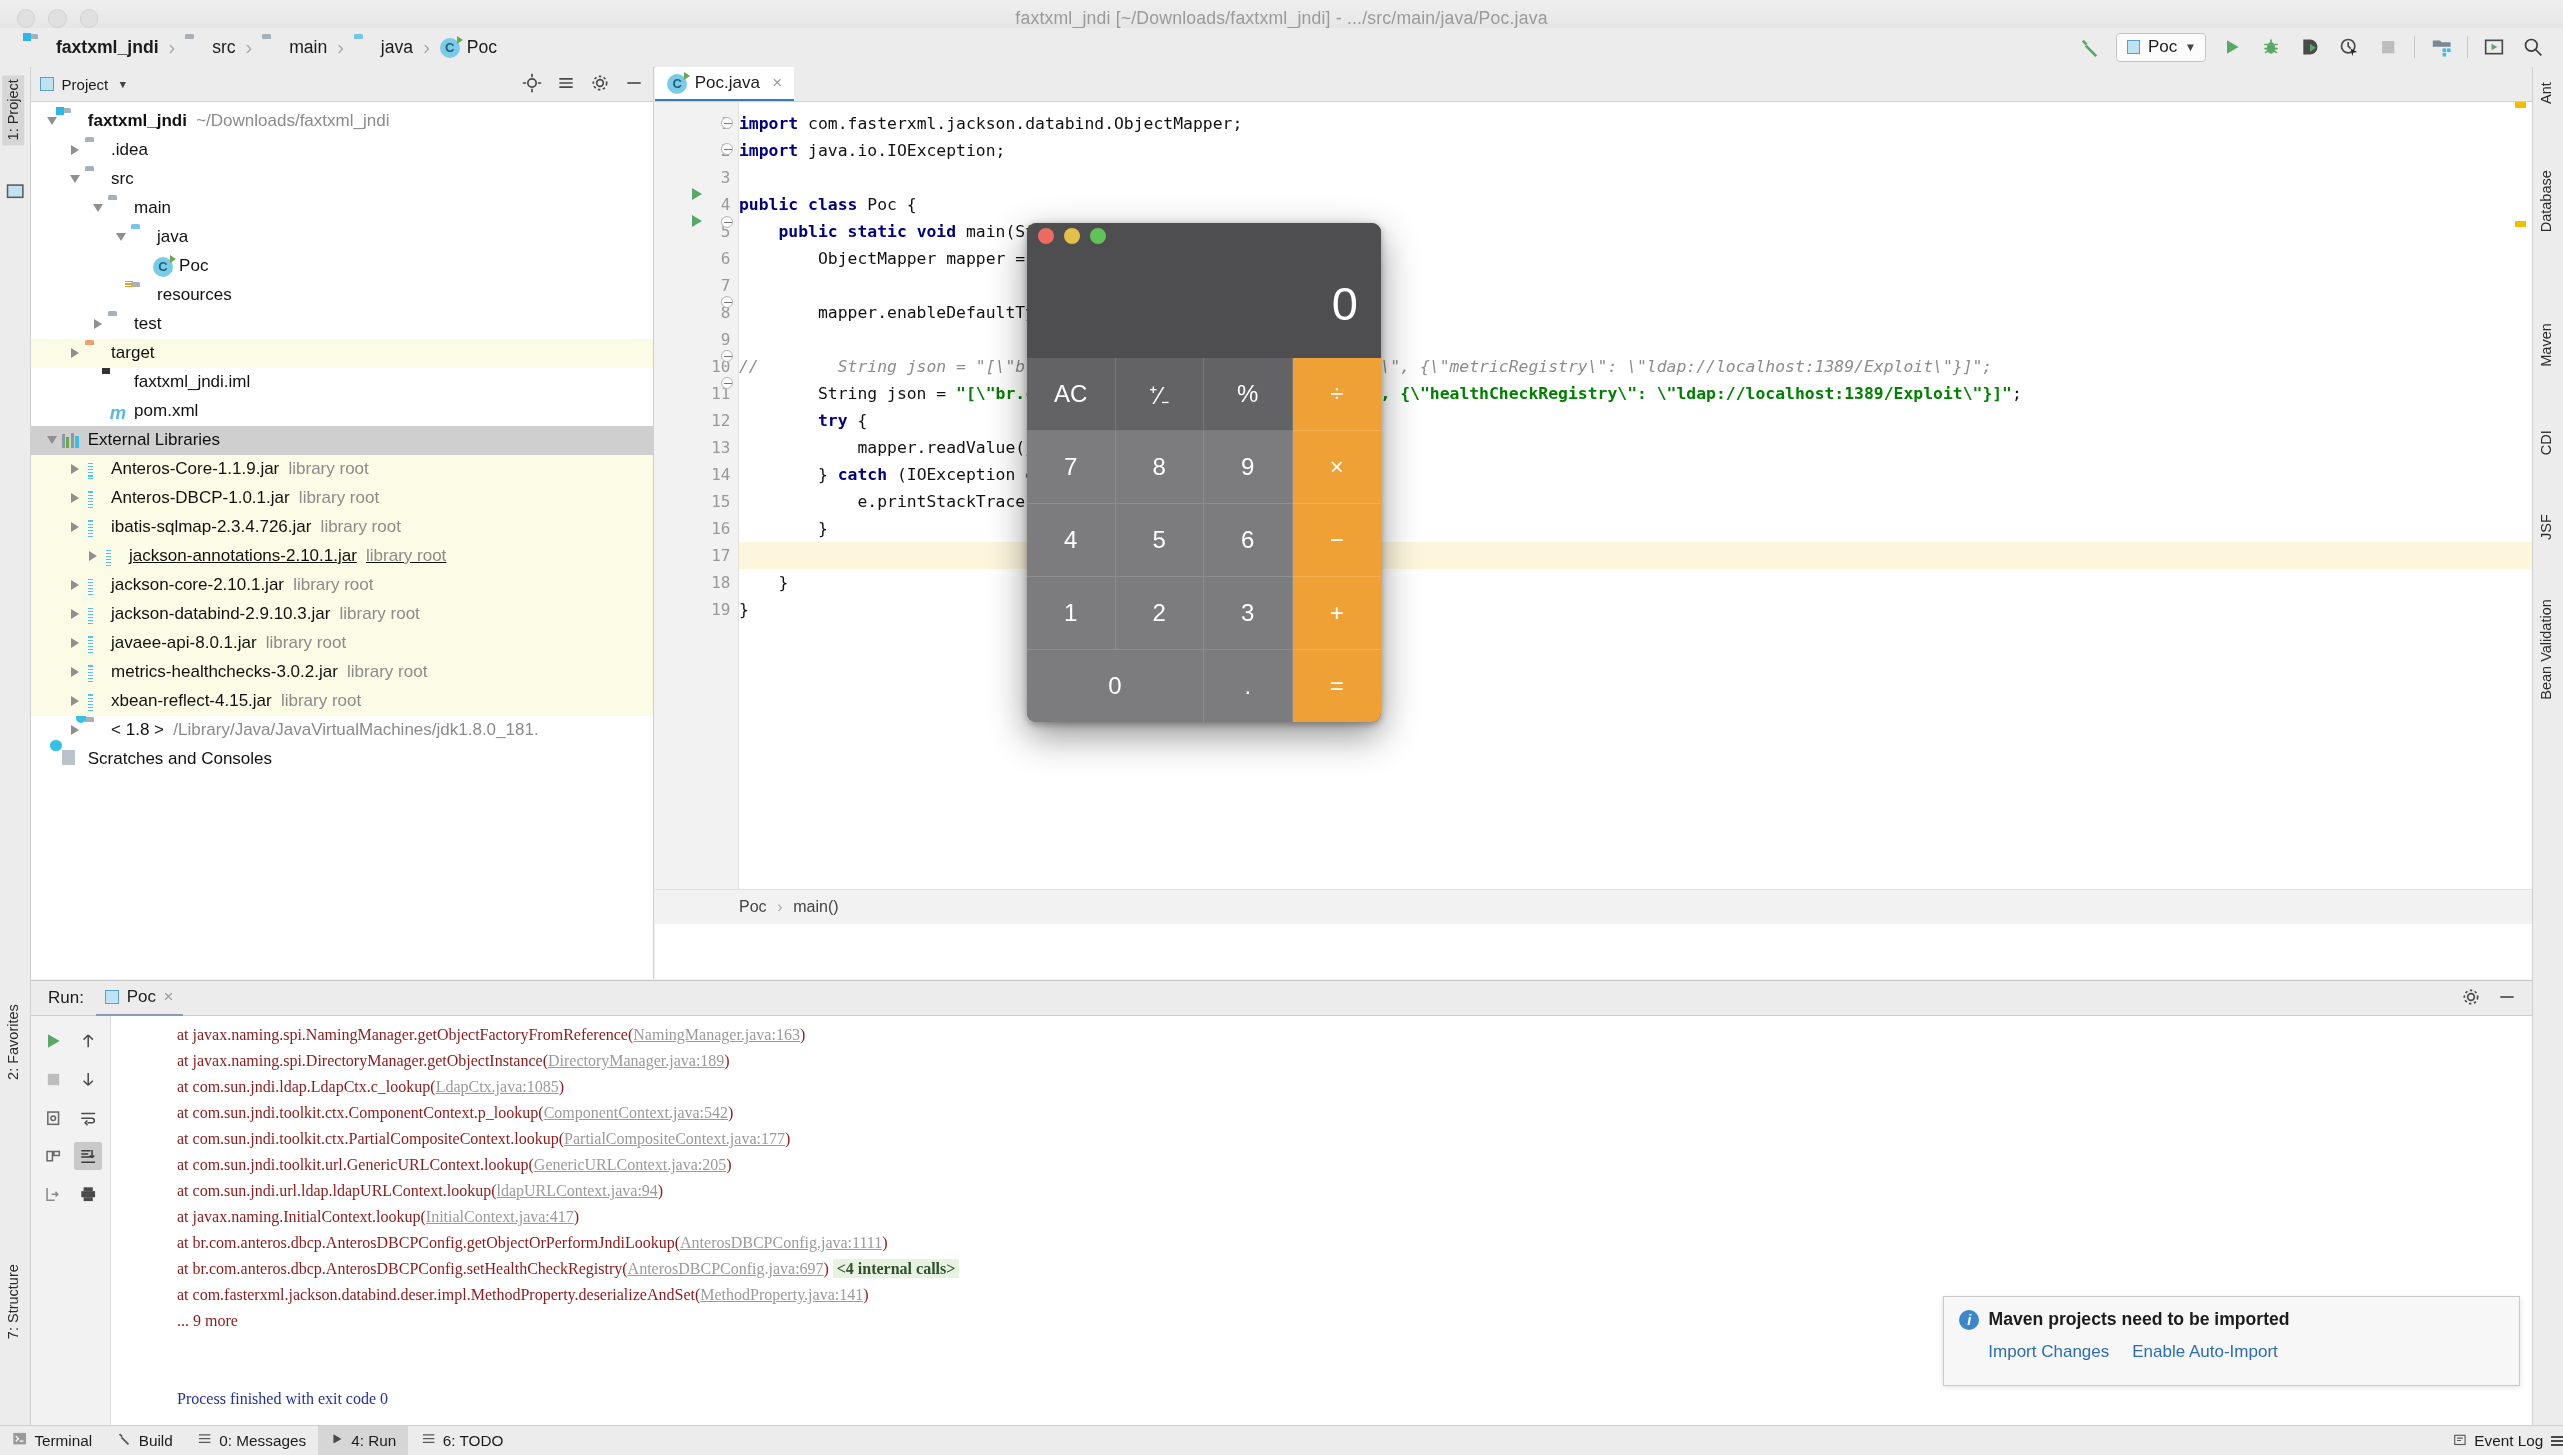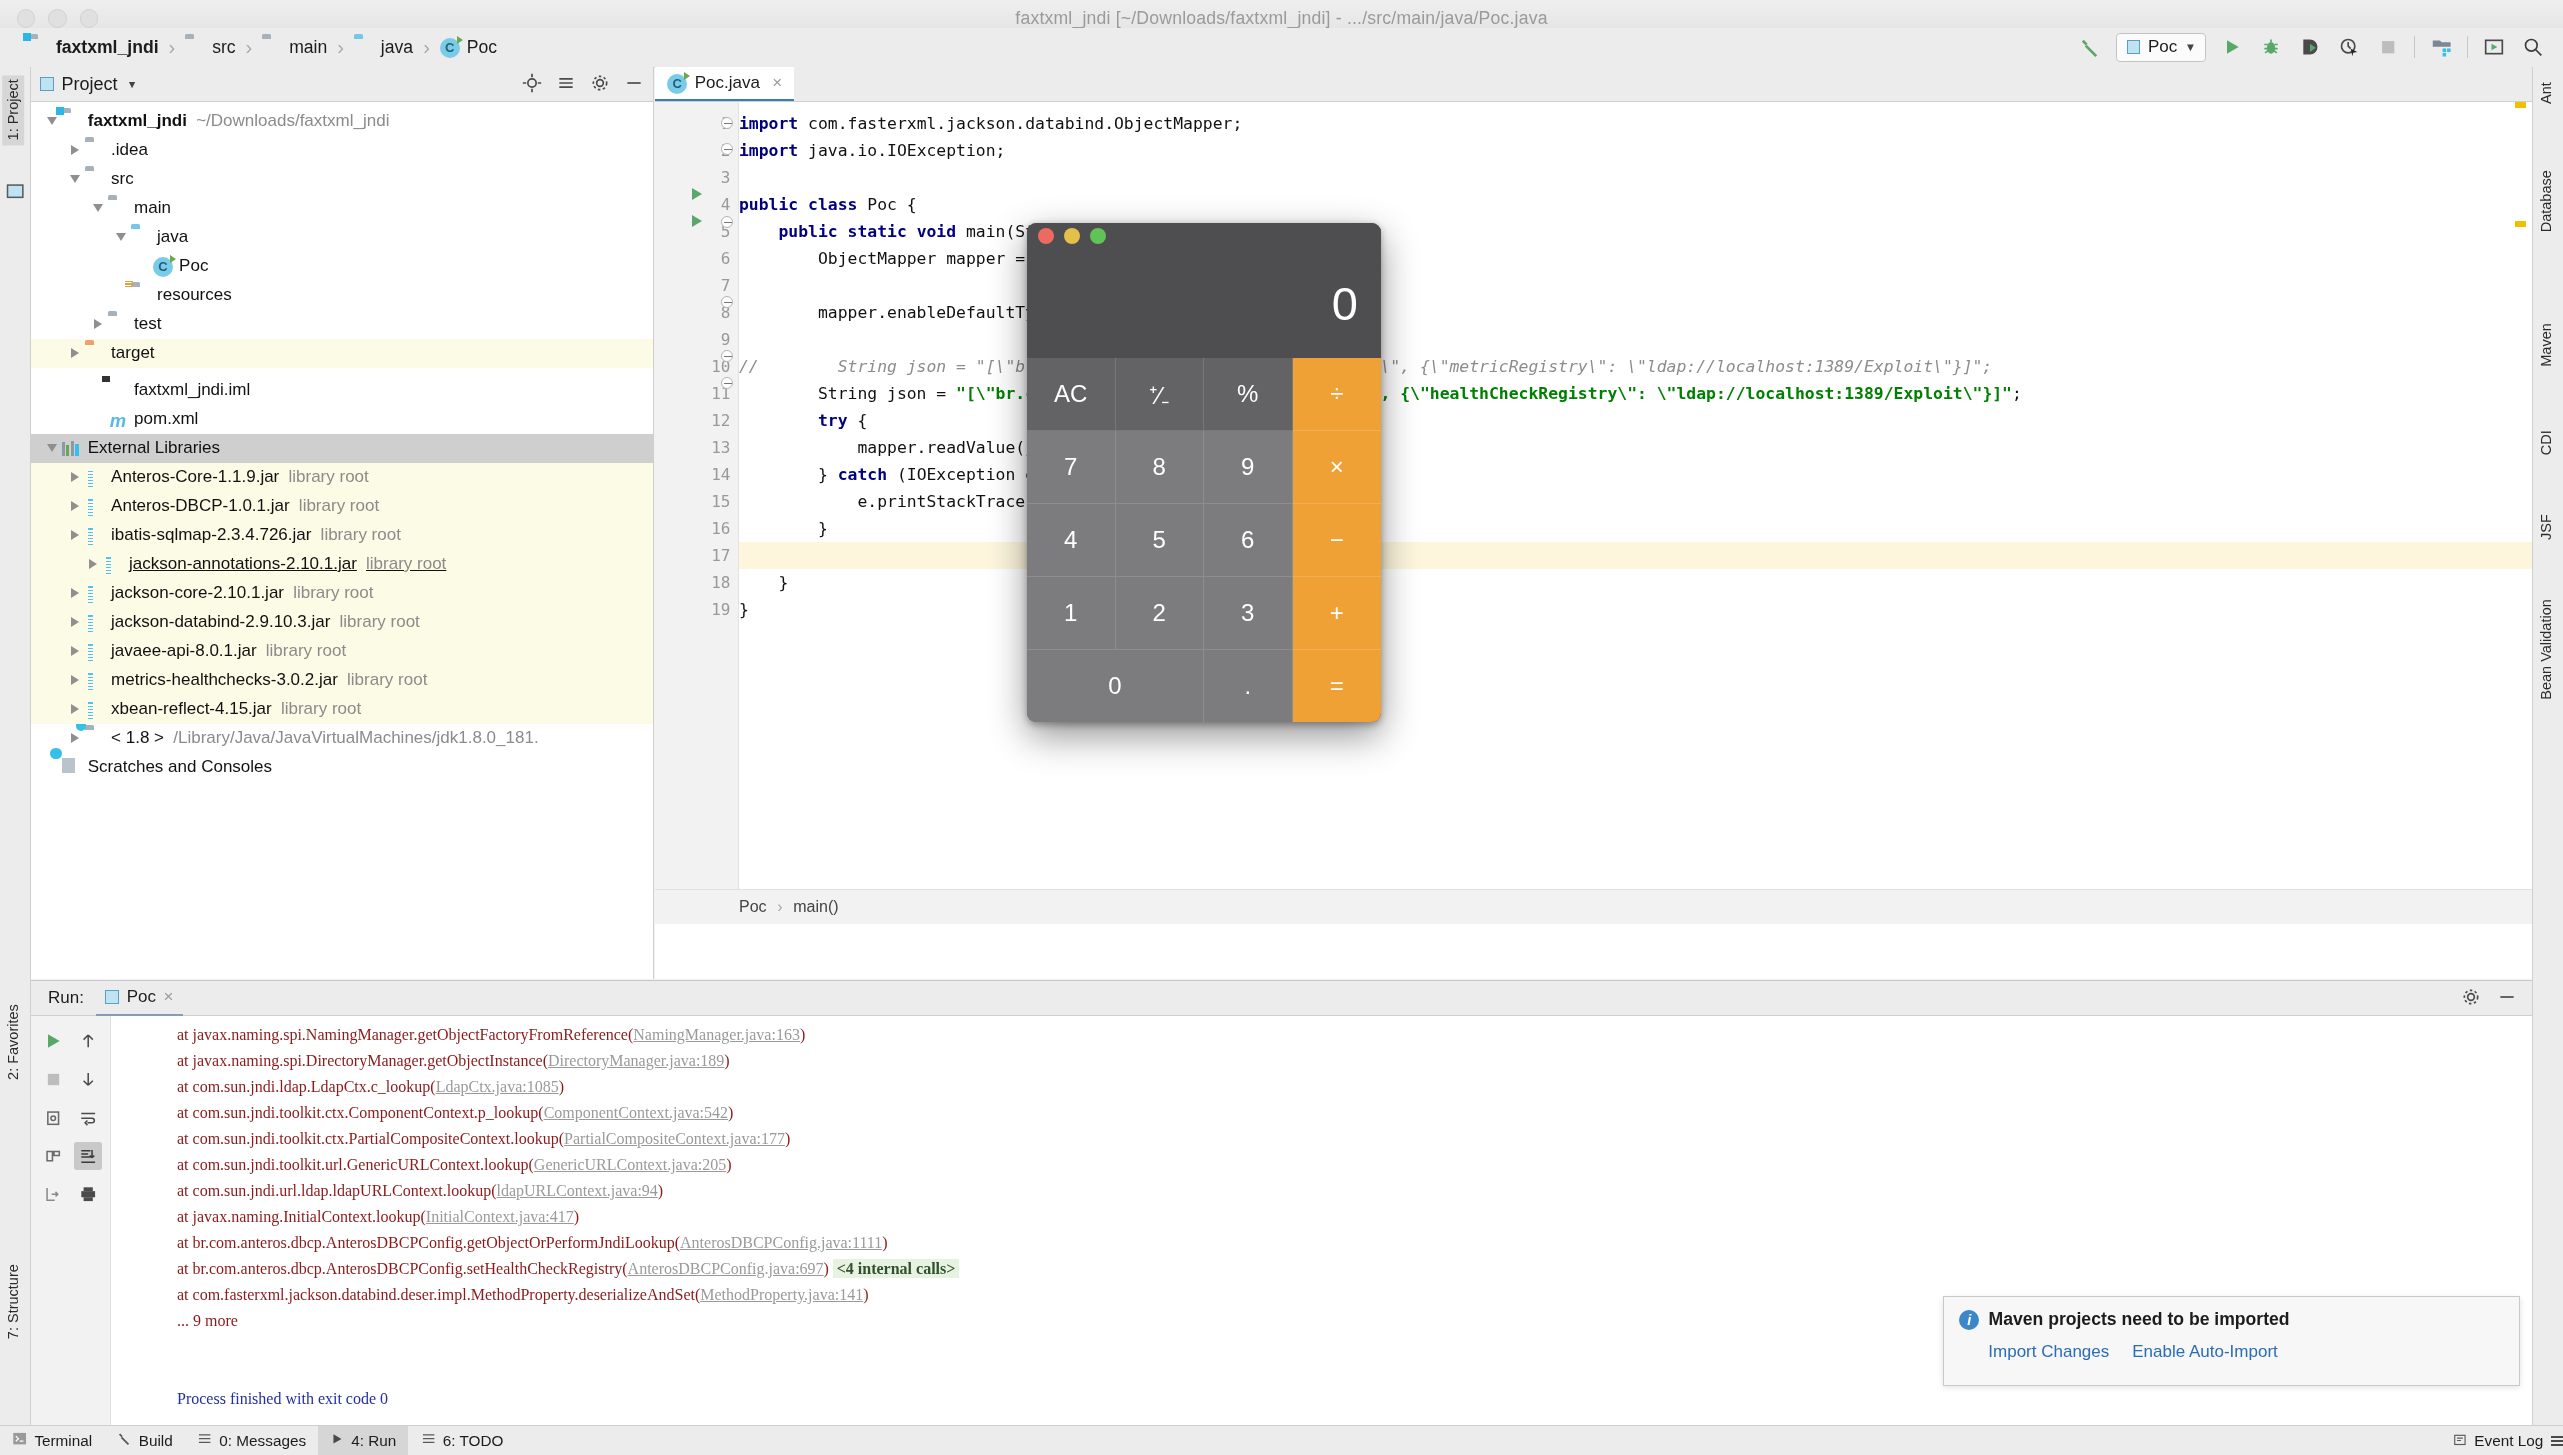--- a/index.html
+++ b/index.html
@@ -68,21 +68,21 @@
 
   
   .project-panel {
     position: absolute; left: 31px; top: 67px; width: 623px; height: 912px;
     background: #ffffff; border-right: 0.8px solid #cfcfcf;
   }
   .panel-header {
     height: 35px; background: #ececec; border-bottom: 0.8px solid #cfcfcf;
     display: flex; align-items: center; padding: 0 9.2px;
   }
-  .panel-title { font-size: 18px; color: #1c1c1c; margin-left: 7.6px; }
+  .panel-title { font-size: 15px; color: #1c1c1c; margin-left: 7.6px; }
   .panel-header-actions { margin-left: auto; display: flex; gap: 13.8px; align-items: center; }
 
   .tree { padding-top: 4.6px; font-size: 17px; color: #111; }
   .tnode {
     display: flex; align-items: center; height: 29px; white-space: nowrap;
     padding-right: 4.6px;
   }
   .tnode.sel-grey { background: #cfcfcf; }
   .tnode.hl { background: #fbfbe6; }
   .twist { width: 20px; display: flex; align-items: center; justify-content: center; flex: none; }
@@ -491,21 +491,21 @@
           <span class="ic"><span class="folder"></span></span>
           <span class="tlabel">test</span>
         </div>
         <div class="tnode hl" style="padding-left: 34px;">
           <span class="twist">
             <span class="tri right"></span>
           </span>
           <span class="ic"><span class="folder orange"></span></span>
           <span class="tlabel">target</span>
         </div>
-        <div class="tnode" style="padding-left: 57px; margin-top: 8px;">
+        <div class="tnode" style="padding-left: 57px;">
           <span class="twist"></span>
           <span class="ic"><span class="imlfile"></span></span>
           <span class="tlabel">faxtxml_jndi.iml</span>
         </div>
         <div class="tnode" style="padding-left: 57px;">
           <span class="twist"></span>
           <span class="ic mfile">m</span>
           <span class="tlabel">pom.xml</span>
         </div>
         <div class="tnode sel-grey" style="padding-left: 10.7px;">

